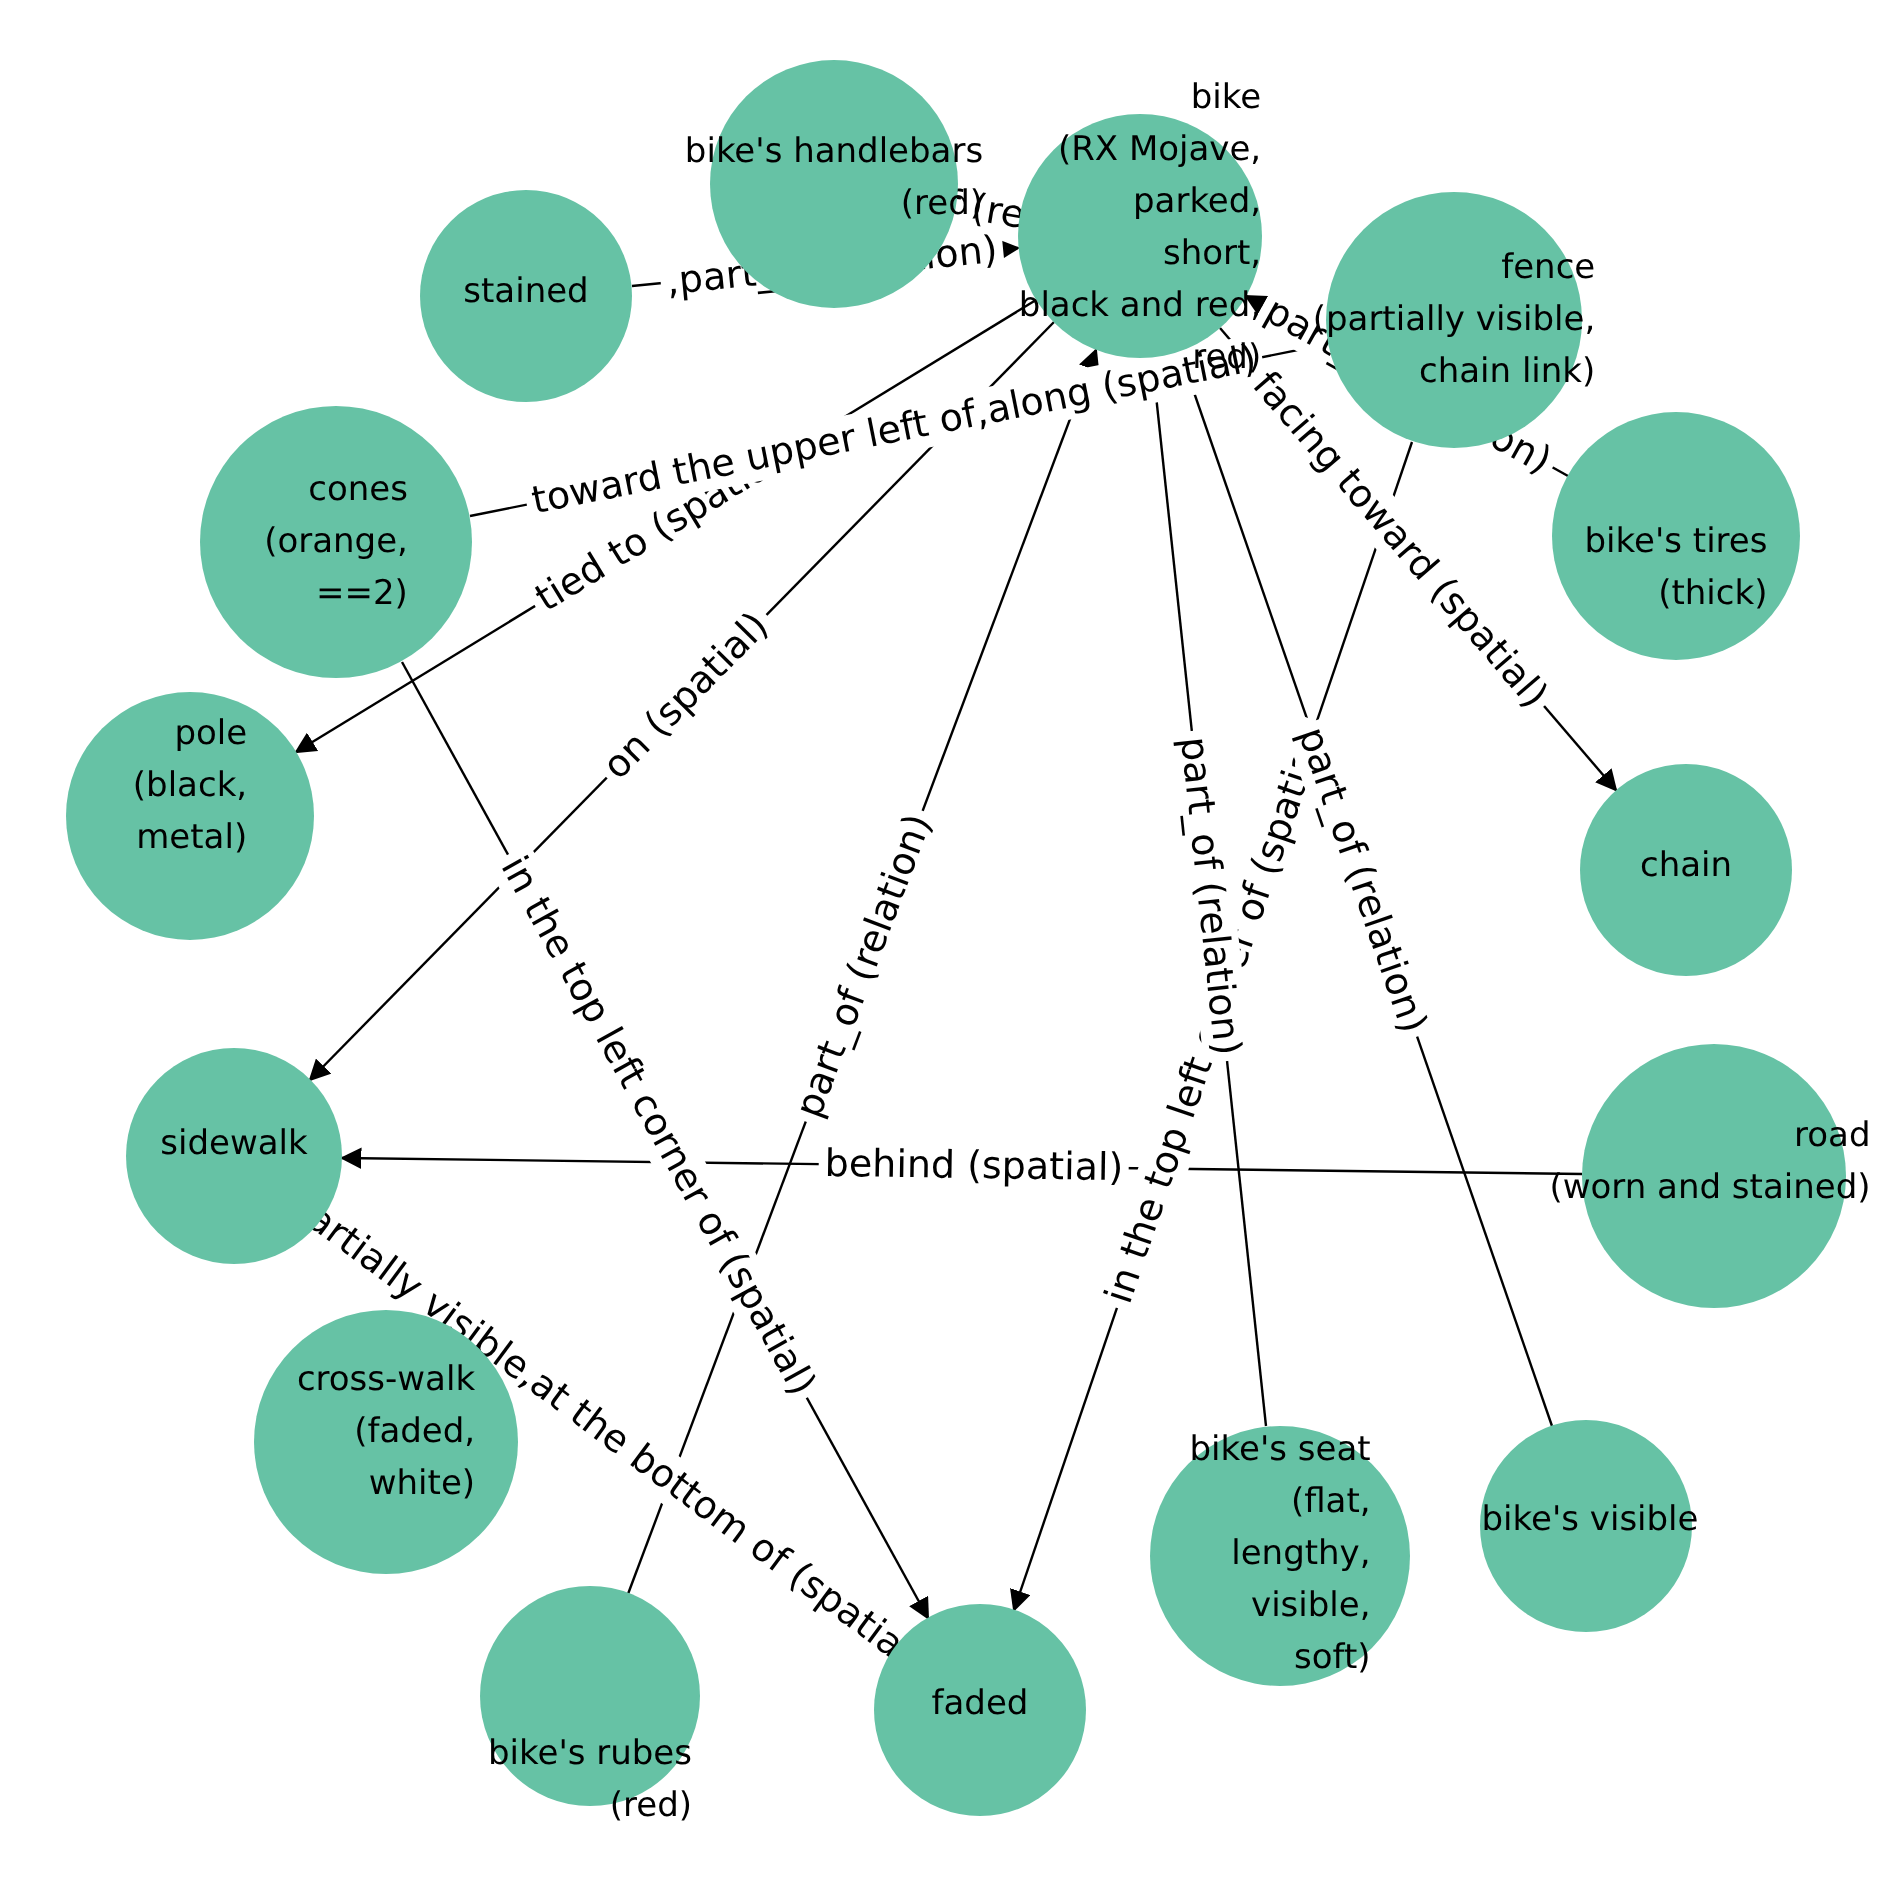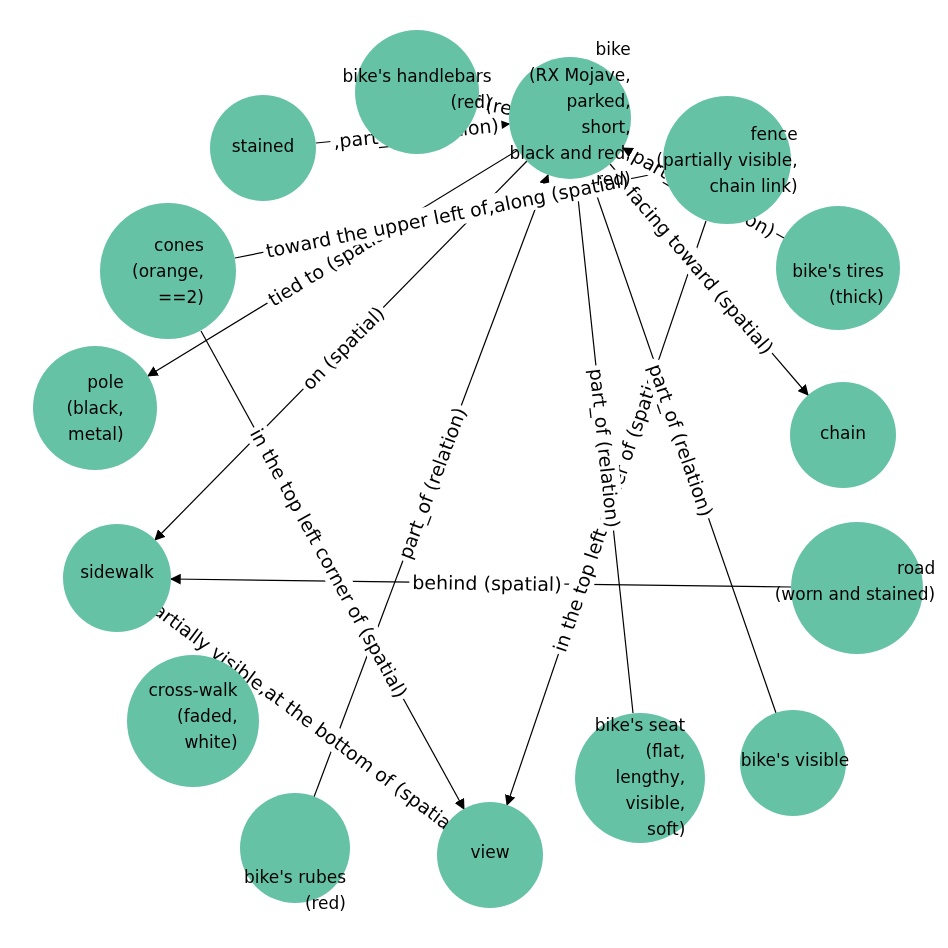--- a/index.html
+++ b/index.html
@@ -116,33 +116,33 @@
 black and red,
 red)</div>
       <div class="node-label" style="left: 727px; top: 160px;">fence
 (partially visible,
 chain link)</div>
       <div class="node-label" style="left: 838px; top: 284px;">bike's tires
 (thick)</div>
       <div class="node-label" style="left: 168px; top: 271px;">cones
 (orange,
 ==2)</div>
-      <div class="node-label" style="left: 95px; top: 408px;">pole
+      <div class="node-label" style="left: 95px; top: 393px;">pole
 (black,
 metal)</div>
       <div class="node-label" style="left: 843px; top: 433px;">chain</div>
       <div class="node-label" style="left: 117px; top: 572px;">sidewalk</div>
       <div class="node-label" style="left: 855px; top: 581px;">road
 (worn and stained)</div>
       <div class="node-label" style="left: 193px; top: 716px;">cross-walk
 (faded,
 white)</div>
       <div class="node-label" style="left: 295px; top: 842px; margin-top: 48px;">bike's rubes
 (red)</div>
-      <div class="node-label" style="left: 490px; top: 852px;">view</div>
+      <div class="node-label" style="left: 490px; top: 852px;">faded</div>
       <div class="node-label" style="left: 640px; top: 777px;">bike's seat
 (flat,
 lengthy,
 visible,
 soft)</div>
       <div class="node-label" style="left: 795px; top: 760px;">bike's visible</div>
     </div>
 </div>
 
 </body></html>

